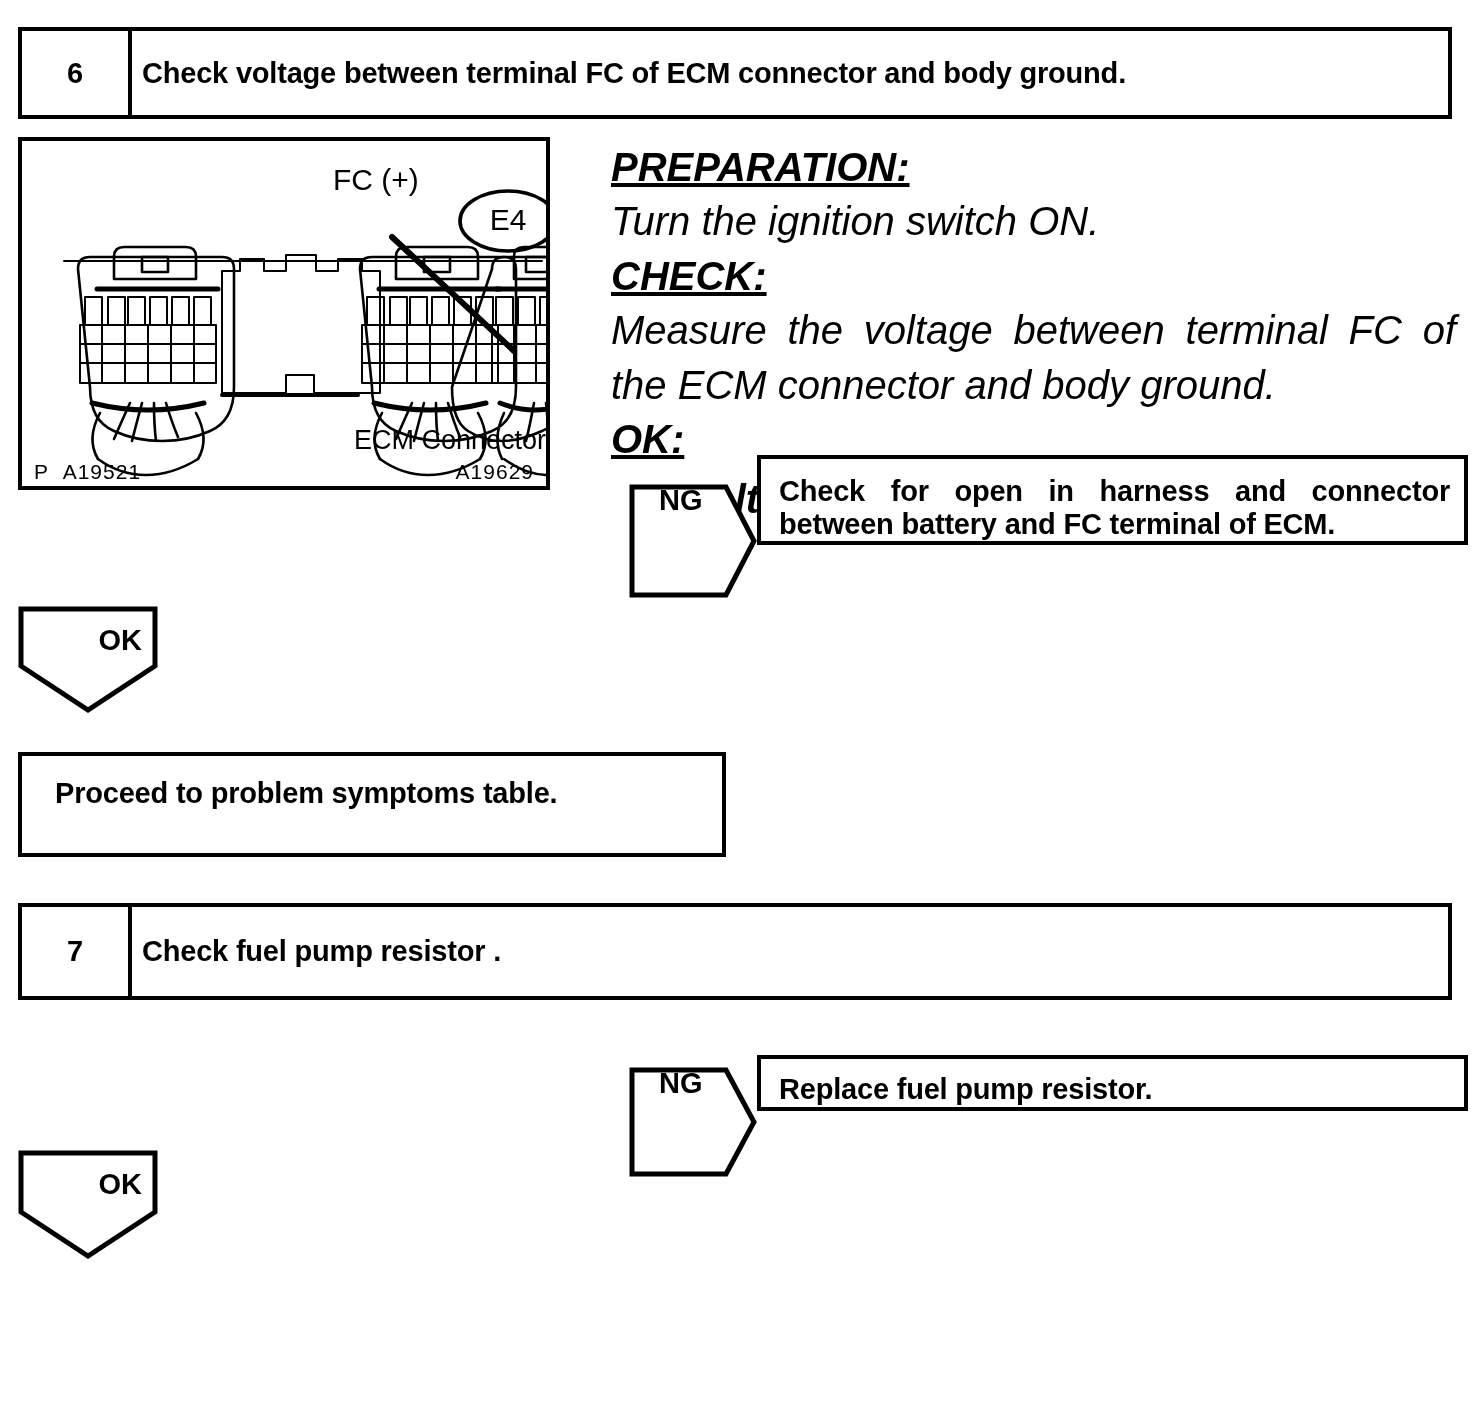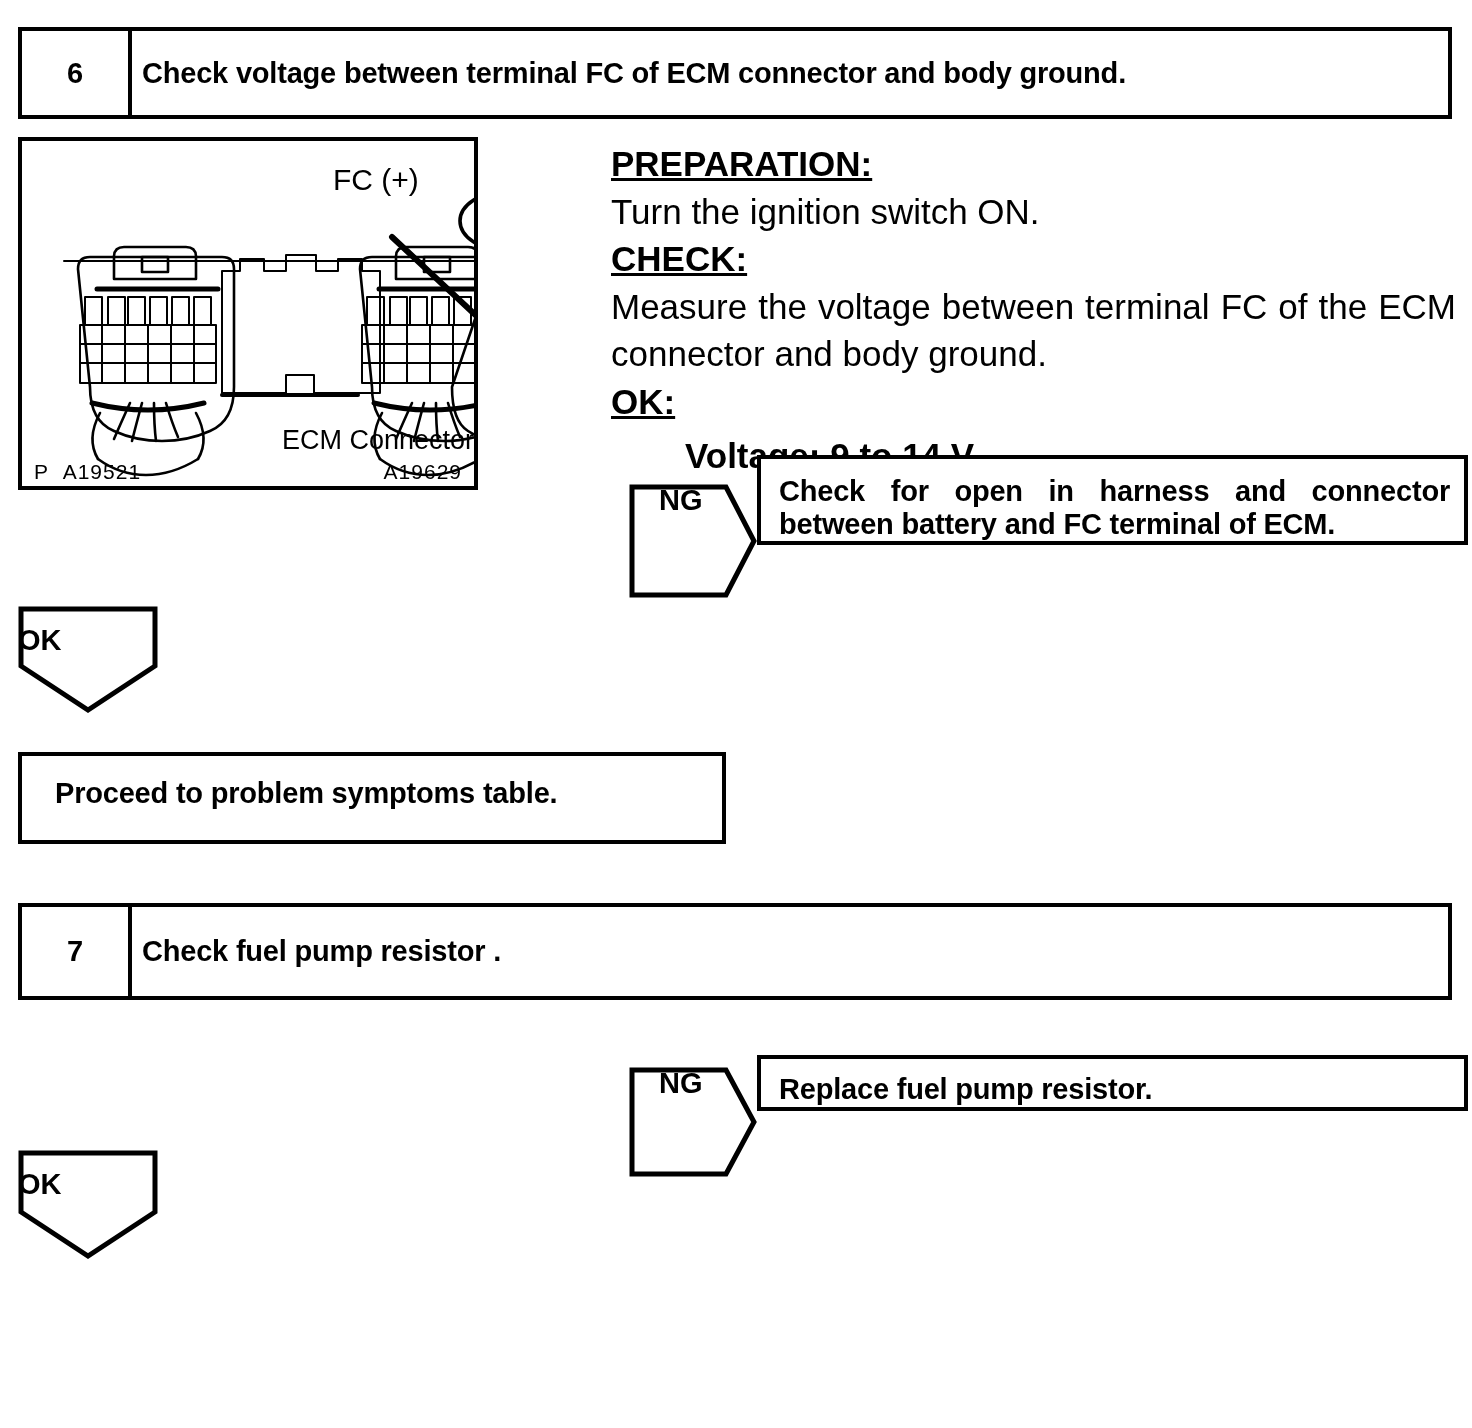--- a/index.html
+++ b/index.html
@@ -95,21 +95,21 @@
   .ok-arrow {
     position: absolute;
     width: 140px;
     height: 108px;
   }
   .ok-arrow svg { position: absolute; left: 0; top: 0; }
   .ok-arrow .ok-label {
     position: absolute;
     left: 0; top: 18px;
     width: 124px;
-    text-align: left;
+    text-align: right;
     font-weight: bold;
     font-size: 29px;
     z-index: 2;
   }
 
   
   .illus {
     position: absolute;
     border: 4px solid #000;
     background: #fff;
@@ -134,38 +134,39 @@
   .illus-code-right {
     position: absolute;
     right: 12px; bottom: 2px;
     font-size: 21px;
     letter-spacing: 1px;
   }
 
   
   .proc {
     position: absolute;
-    font-size: 35px;
+    font-size: 40px;
     line-height: 1.36;
+    font-style: italic;
   }
   .proc .hdg { font-weight: bold; text-decoration: underline; display: block; }
   .proc .body { display: block; }
   .proc .spec { display: block; font-weight: bold; padding-left: 74px; margin-top: 6px; }
 </style>
 </head>
 <body>
 
 <div id="page">
 
   <div class="step-row" style="left:18px; top:27px; width:1434px; height:92px;">
     <div class="step-num">6</div>
     <div class="step-title">Check voltage between terminal FC of ECM connector and body ground.</div>
   </div>
 
-  <div class="illus" style="left:18px; top:137px; width:460px; height:353px;">
+  <div class="illus" style="left:18px; top:137px; width:532px; height:353px;">
 
     <svg width="554" height="345" viewBox="0 0 554 345">
       <g fill="none" stroke="#000" stroke-width="2.6" stroke-linejoin="round" stroke-linecap="round">
 
         <line x1="42" y1="120" x2="520" y2="120" stroke-width="2"></line>
 
         <path d="M56 128 q0 -12 12 -12 h132 q12 0 12 12 v118 q0 34 -24 44 q-22 10 -48 10 q-26 0 -48 -10 q-24 -10 -24 -44 z"></path>
 
         <path d="M92 116 q0 -10 10 -10 h62 q10 0 10 10 v22 h-82 z"></path>
         <rect x="120" y="116" width="26" height="15"></rect>
@@ -298,21 +299,21 @@
     <div class="ng-box justify">Check for open in harness and connector between battery and FC terminal of ECM.</div>
   </div>
 
   <div class="ok-arrow" style="left:18px; top:606px;">
     <svg width="140" height="108" viewBox="0 0 140 108">
       <polygon points="3,3 137,3 137,60 70,104 3,60" fill="#fff" stroke="#000" stroke-width="5" stroke-linejoin="miter"></polygon>
     </svg>
     <div class="ok-label">OK</div>
   </div>
 
-  <div class="plain-box" style="left:18px; top:752px; width:708px; height:92px;">Proceed to problem symptoms table.</div>
+  <div class="plain-box" style="left:18px; top:752px; width:708px; height:105px;">Proceed to problem symptoms table.</div>
 
   <div class="step-row" style="left:18px; top:903px; width:1434px; height:97px;">
     <div class="step-num">7</div>
     <div class="step-title">Check fuel pump resistor .</div>
   </div>
 
   <div class="ng-group" style="left:613px; top:1028px; width:839px; height:110px;">
     <div class="ng-arrow">
       <svg width="128" height="110" viewBox="0 0 128 110">
         <polygon points="3,3 97,3 125,55 97,107 3,107" fill="#fff" stroke="#000" stroke-width="5" stroke-linejoin="miter"></polygon>

